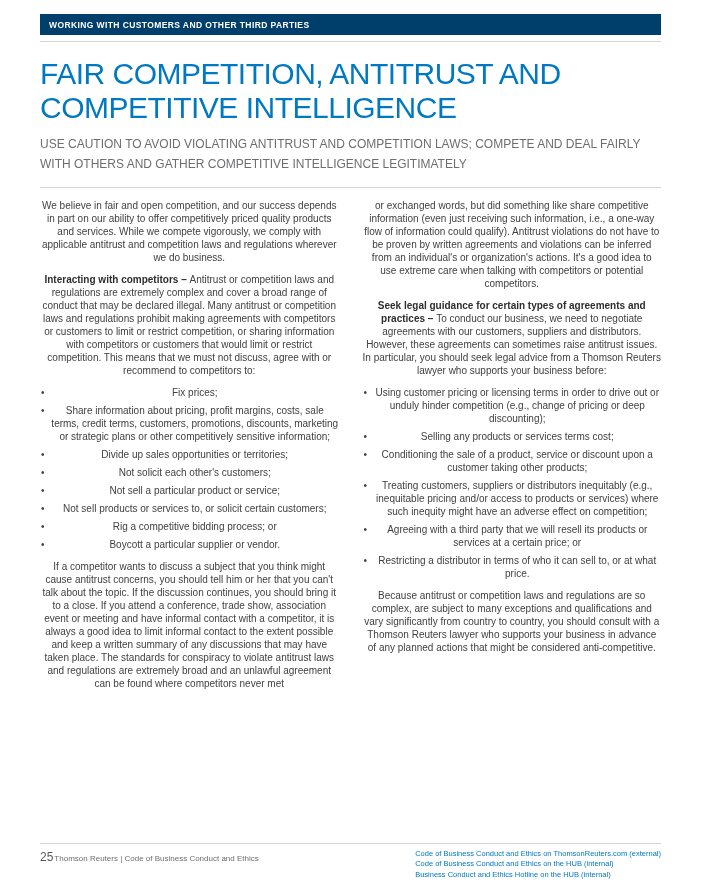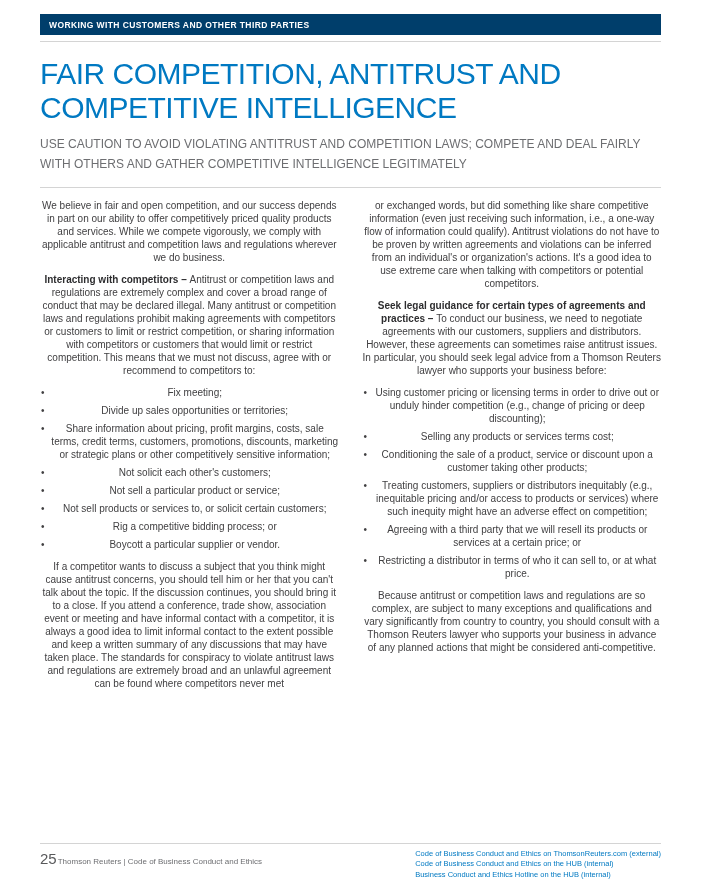--- a/index.html
+++ b/index.html
@@ -86,21 +86,21 @@
     justify-content: space-between;
     align-items: flex-start;
   }
   .footer-left {
     font-size: 8px;
     color: #6D6E71;
     padding-top: 1px;
     white-space: nowrap;
   }
   .footer-left .page-num {
-    font-size: 15px;
+    font-size: 12px;
     color: #58595B;
     margin-right: 1px;
   }
   .footer-right {
     display: flex;
     flex-direction: column;
     align-items: flex-start;
   }
   .footer-right a {
     color: #0079C2;
@@ -127,23 +127,23 @@
   <h2 class="subtitle">USE CAUTION TO AVOID VIOLATING ANTITRUST AND COMPETITION LAWS; COMPETE AND DEAL FAIRLY WITH OTHERS AND GATHER COMPETITIVE INTELLIGENCE LEGITIMATELY</h2>
 
   <div class="rule rule-mid"></div>
 
   <main class="columns">
 
     <section class="col">
       <p>We believe in fair and open competition, and our success depends in part on our ability to offer competitively priced quality products and services. While we compete vigorously, we comply with applicable antitrust and competition laws and regulations wherever we do business.</p>
       <p><strong>Interacting with competitors – </strong><span>Antitrust or competition laws and regulations are extremely complex and cover a broad range of conduct that may be declared illegal. Many antitrust or competition laws and regulations prohibit making agreements with competitors or customers to limit or restrict competition, or sharing information with competitors or customers that would limit or restrict competition. This means that we must not discuss, agree with or recommend to competitors to:</span></p>
       <ul>
-        <li>Fix meeting;</li>
+        <li>Fix prices;</li>
+        <li>Share information about pricing, profit margins, costs, sale terms, credit terms, customers, promotions, discounts, marketing or strategic plans or other competitively sensitive information;</li>
         <li>Divide up sales opportunities or territories;</li>
-        <li>Share information about pricing, profit margins, costs, sale terms, credit terms, customers, promotions, discounts, marketing or strategic plans or other competitively sensitive information;</li>
         <li>Not solicit each other's customers;</li>
         <li>Not sell a particular product or service;</li>
         <li>Not sell products or services to, or solicit certain customers;</li>
         <li>Rig a competitive bidding process; or</li>
         <li>Boycott a particular supplier or vendor.</li>
       </ul>
       <p>If a competitor wants to discuss a subject that you think might cause antitrust concerns, you should tell him or her that you can't talk about the topic. If the discussion continues, you should bring it to a close. If you attend a conference, trade show, association event or meeting and have informal contact with a competitor, it is always a good idea to limit informal contact to the extent possible and keep a written summary of any discussions that may have taken place. The standards for conspiracy to violate antitrust laws and regulations are extremely broad and an unlawful agreement can be found where competitors never met</p>
     </section>
 
     <section class="col">

